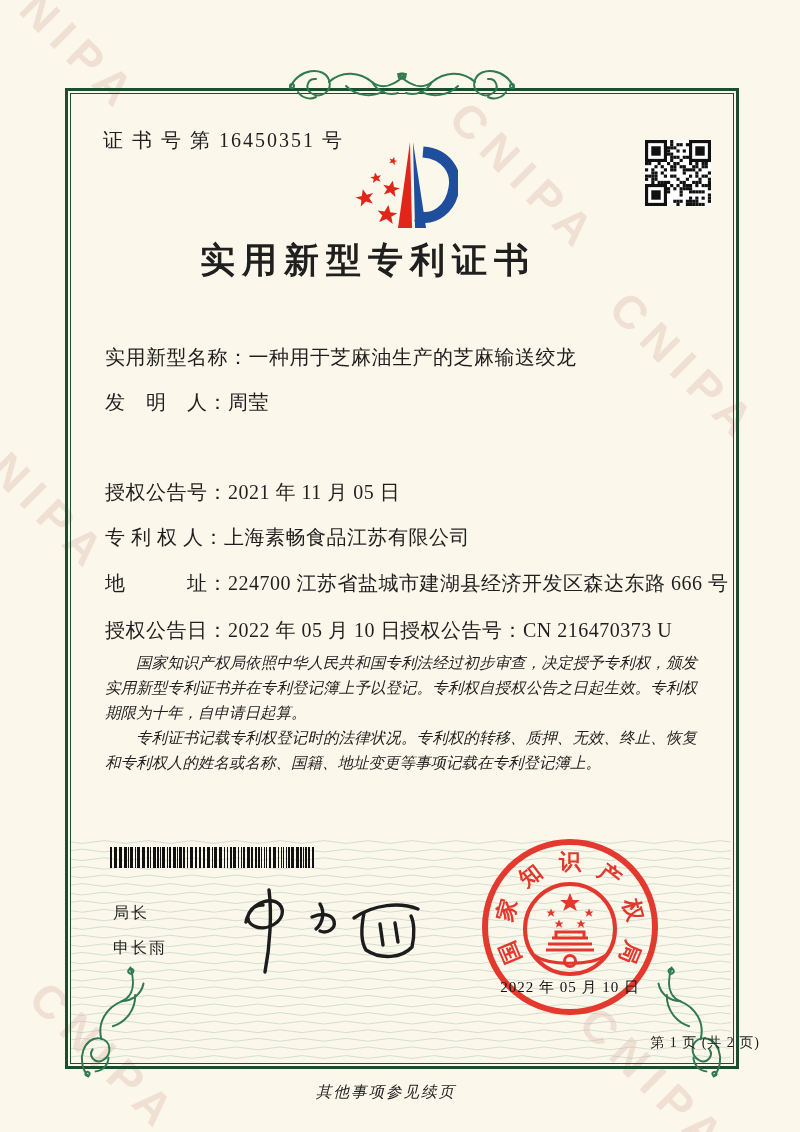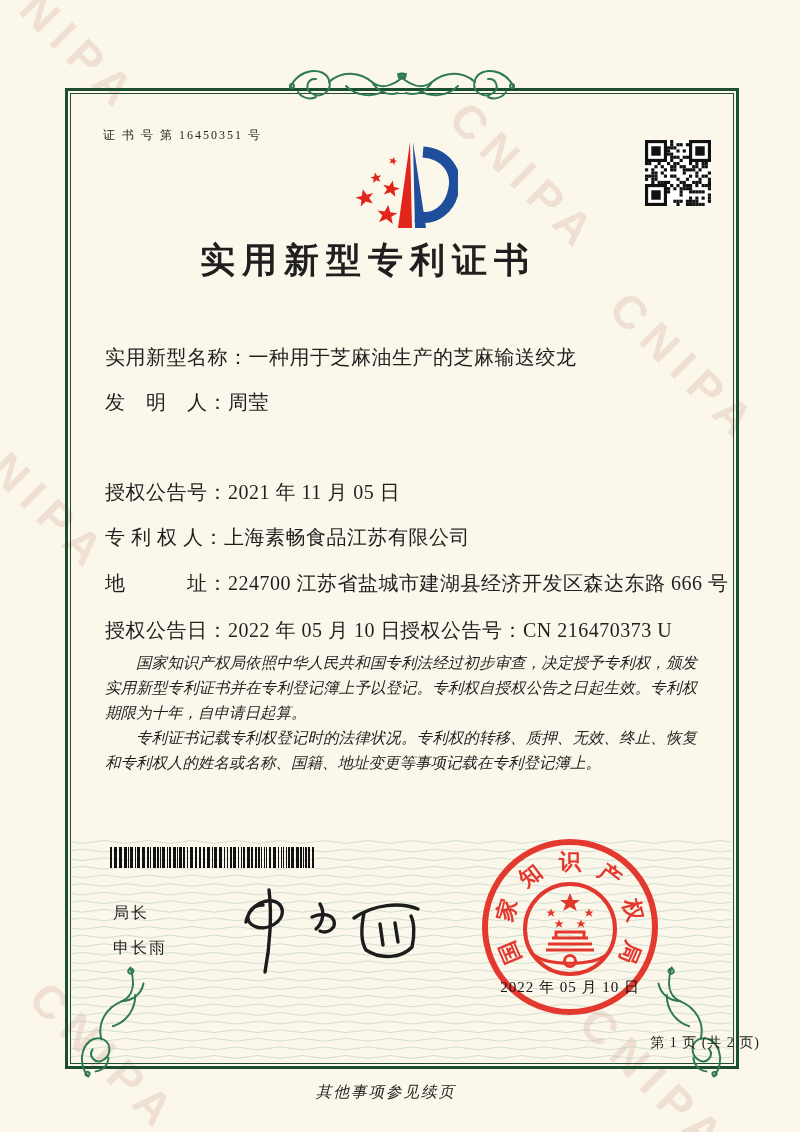--- a/index.html
+++ b/index.html
@@ -8,21 +8,21 @@
   .page{position:relative;width:800px;height:1132px;background:#fbf7ea;}
   .abs{position:absolute;}
   
   .outer-frame{left:65px;top:88px;width:668px;height:975px;border:3px solid #1b4d2e;}
   .inner-frame{position:absolute;left:2px;top:2px;right:2px;bottom:2px;border:1px solid #1b4d2e;}
   
   .wm{font-family:"Liberation Sans","DejaVu Sans",sans-serif;font-weight:bold;
       font-size:46px;letter-spacing:10px;color:rgba(214,172,163,0.30);
       transform:rotate(45deg);white-space:nowrap;pointer-events:none;}
   
-  .cert-no{left:103px;top:127px;font-size:12px;letter-spacing:2px;}
+  .cert-no{left:103px;top:127px;font-size:20px;letter-spacing:2px;}
   .title{left:0;right:64px;top:237px;text-align:center;font-size:35px;font-weight:bold;letter-spacing:7px;}
   
   .row{left:105px;width:600px;font-size:20px;letter-spacing:0.5px;white-space:nowrap;}
   .row .label{font-weight:normal;}
   .grant-right{position:absolute;left:295px;top:0;}
   
   .paras{left:105px;top:650px;width:592px;font-size:15.5px;line-height:25px;
          font-style:italic;text-align:justify;}
   .paras p{margin:0;text-indent:2em;}
   

